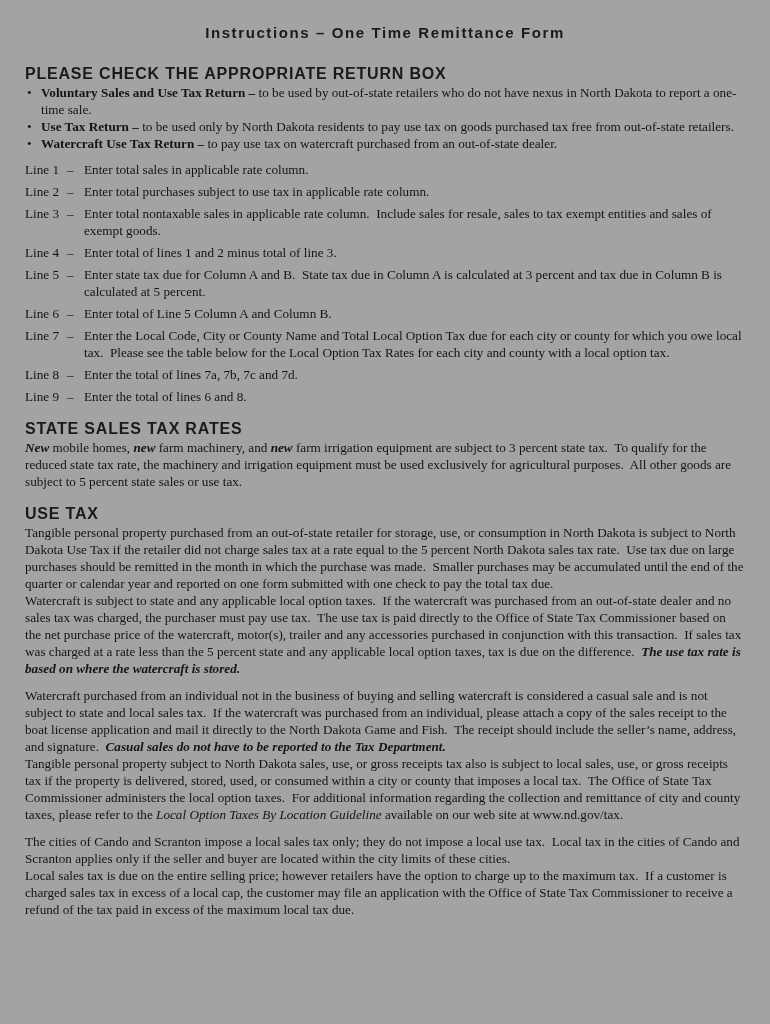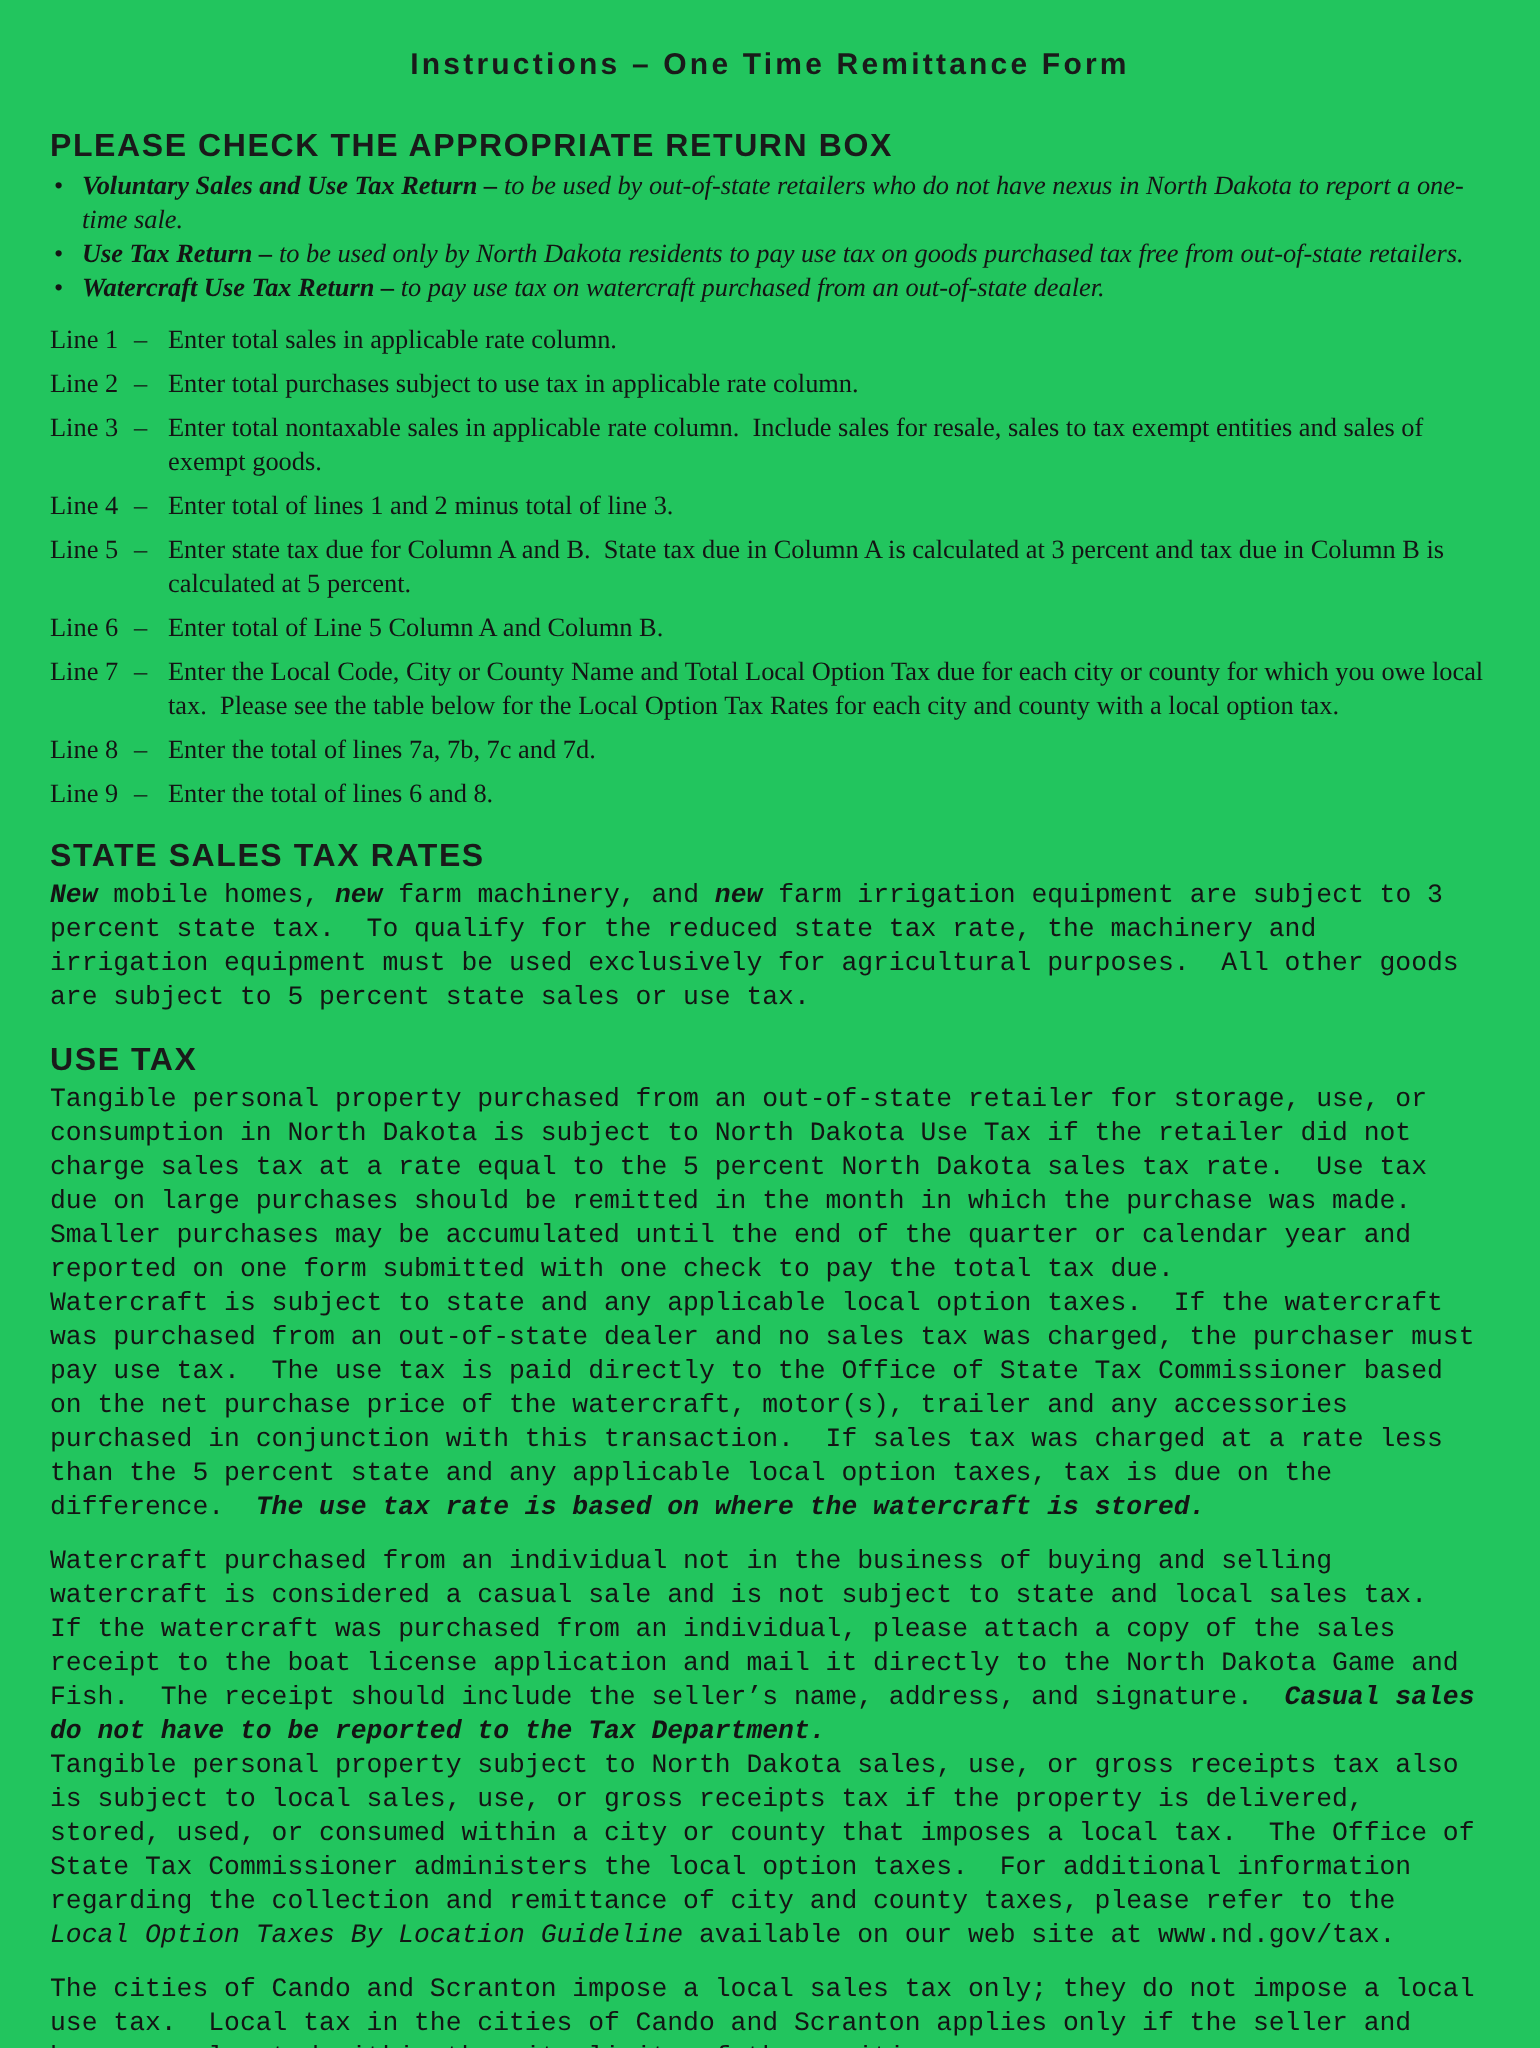--- a/index.html
+++ b/index.html
@@ -6,21 +6,21 @@
     margin: 0;
     padding: 0;
     background: #ffffff;
     color: #141414;
   }
   .page {
     width: 770px;
     height: 1024px;
     box-sizing: border-box;
     padding: 24px 25px 20px 25px;
-    background: #22c55e;
+    background: #a3a3a3;
     font-family: "Liberation Serif", serif;
     font-size: 13.2px;
     line-height: 17px;
     overflow: hidden;
   }
   .title {
     font-family: "Liberation Sans", sans-serif;
     font-weight: bold;
     font-size: 15px;
     letter-spacing: 1.6px;
@@ -45,21 +45,20 @@
   }
   .bullet-marker {
     width: 16px;
     flex: 0 0 16px;
     padding-left: 2px;
     box-sizing: border-box;
   }
   .bullet-body {
     flex: 1;
     white-space: pre-wrap;
-    font-style: italic;
   }
   .b { font-weight: bold; }
   .i { font-style: italic; }
   .bi { font-weight: bold; font-style: italic; }
   .lines-block {
     margin-top: 9px;
   }
   .line-row {
     display: flex;
     align-items: flex-start;
@@ -80,21 +79,20 @@
   }
   .para {
     margin: 0 0 10px 0;
     white-space: pre-wrap;
   }
   .para:last-child {
     margin-bottom: 0;
   }
   .paras {
     margin: 0;
-    font-family: Liberation Mono, monospace;
   }
 </style>
 </head>
 <body>
 
 <div class="page">
 
   <h1 class="title">Instructions – One Time Remittance Form</h1>
 
   <h2 class="sec-heading first">PLEASE CHECK THE APPROPRIATE RETURN BOX</h2>

